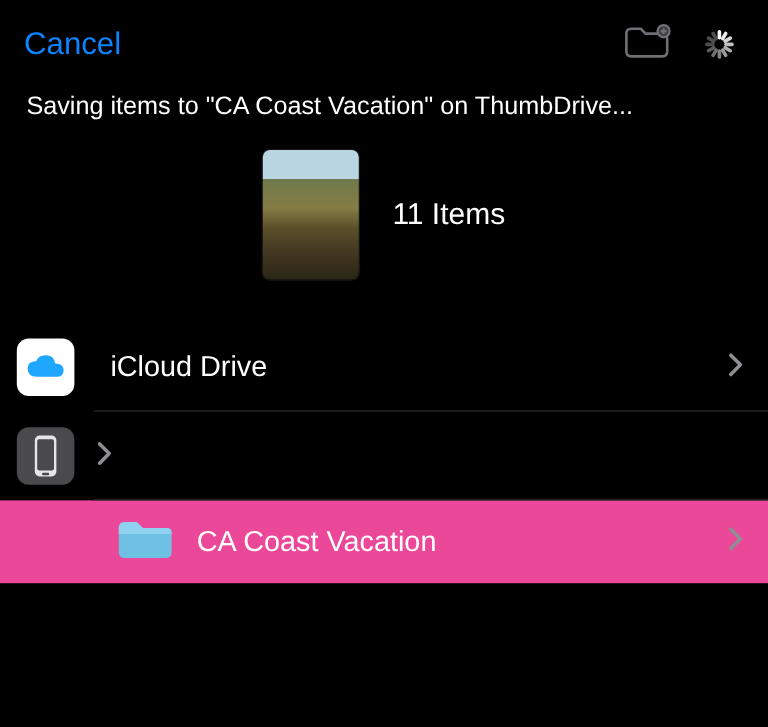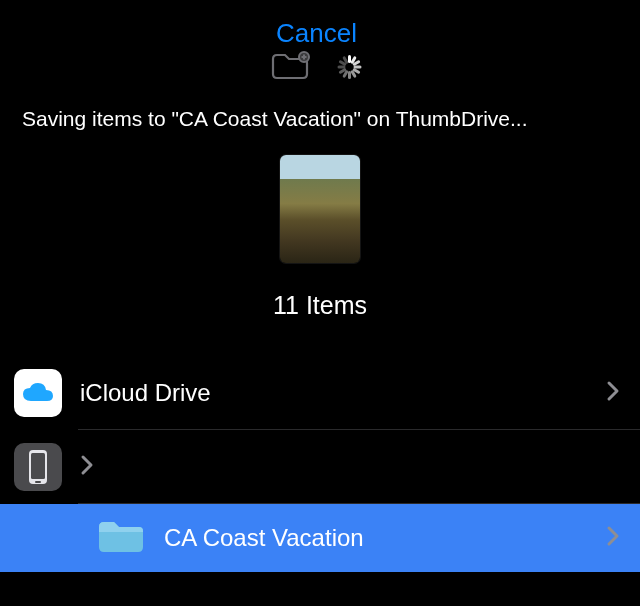--- a/index.html
+++ b/index.html
@@ -9,21 +9,20 @@
     background: #000;
     color: #fff;
     font-family: -apple-system, "Helvetica Neue", Arial, sans-serif;
     overflow: hidden;
   }
   .header {
     display: flex;
     align-items: center;
     justify-content: space-between;
     padding: 18px 27px 14px 20px;
-    flex-direction: column;
   }
   .cancel {
     color: #0a84ff;
     font-size: 26px;
     font-weight: 400;
     background: none;
     border: none;
     cursor: pointer;
   }
   .header-right {
@@ -53,21 +52,20 @@
     color: #fff;
     white-space: nowrap;
   }
   .preview-row {
     display: flex;
     align-items: center;
     justify-content: center;
     gap: 28px;
     margin-top: 24px;
     margin-bottom: 36px;
-    flex-direction: column;
   }
   .thumb {
     width: 80px;
     height: 108px;
     border-radius: 6px;
     background: linear-gradient(to bottom,
       #b9d6e2 0%, #b9d6e2 22%,
       #6f7a4d 22%, #857c45 45%,
       #5b4f2a 60%, #423720 80%, #2a2515 100%);
     box-shadow: 0 0 0 1px rgba(255,255,255,0.08);
@@ -92,36 +90,37 @@
     left: 78px;
     right: 0;
     bottom: 0;
     height: 1px;
     background: #2a2a2c;
   }
   .row-label {
     flex: 1;
     font-size: 24px;
     color: #fff;
+    margin-left: 12px;
   }
   .badge {
     width: 48px;
     height: 48px;
     border-radius: 10px;
     display: flex;
     align-items: center;
     justify-content: center;
     flex-shrink: 0;
   }
   .badge-white { background: #fff; }
   .badge-gray  { background: #4a4a4d; }
   .badge-dark  { background: #2c2c2e; }
   .chevron { color: #8e8e93; flex-shrink: 0; }
   .subrow {
-    background: #3b82f6;
+    background: #ec4899;
     display: flex;
     align-items: center;
     padding: 13px 20px 13px 96px;
     gap: 18px;
   }
   .folder-icon { flex-shrink: 0; }
   .sub-label {
     flex: 1;
     font-size: 24px;
     color: #fff;

